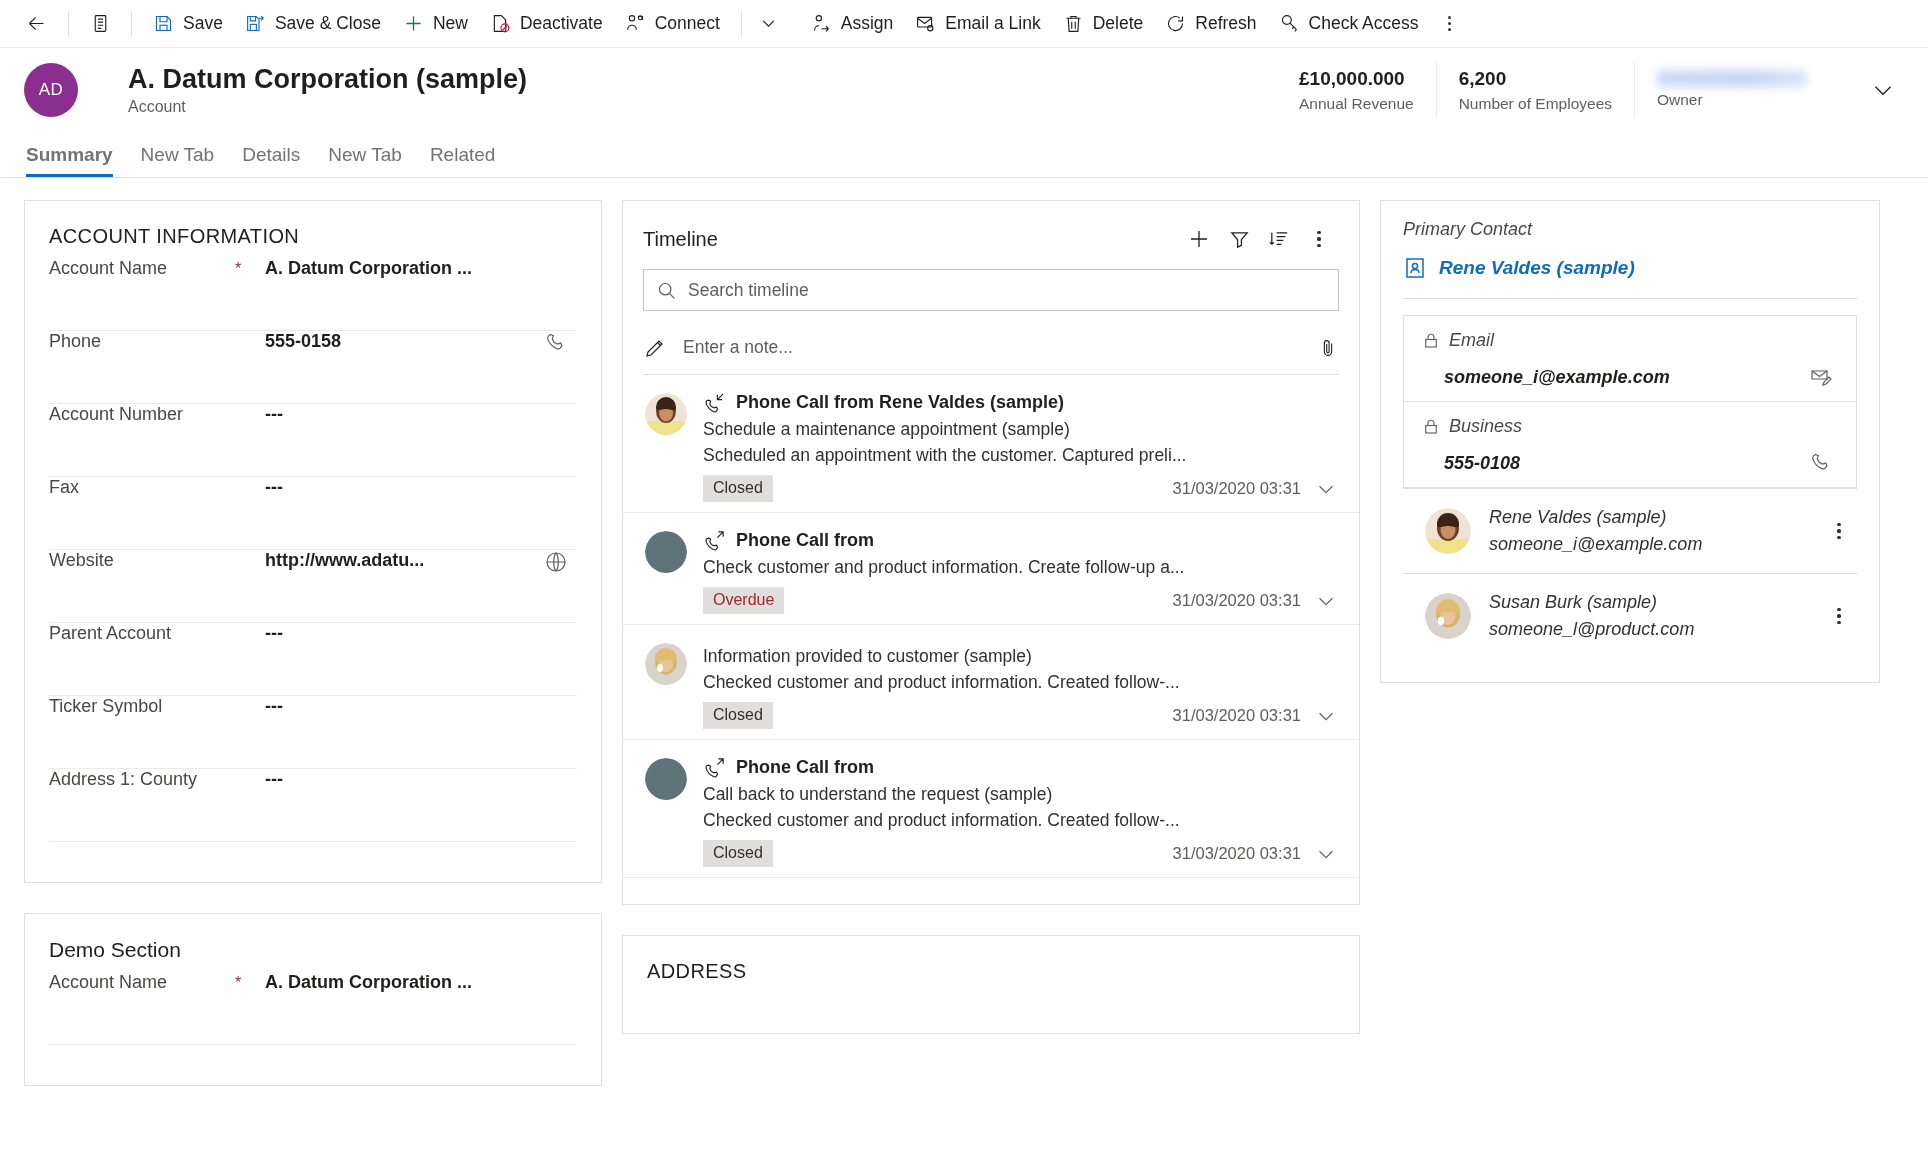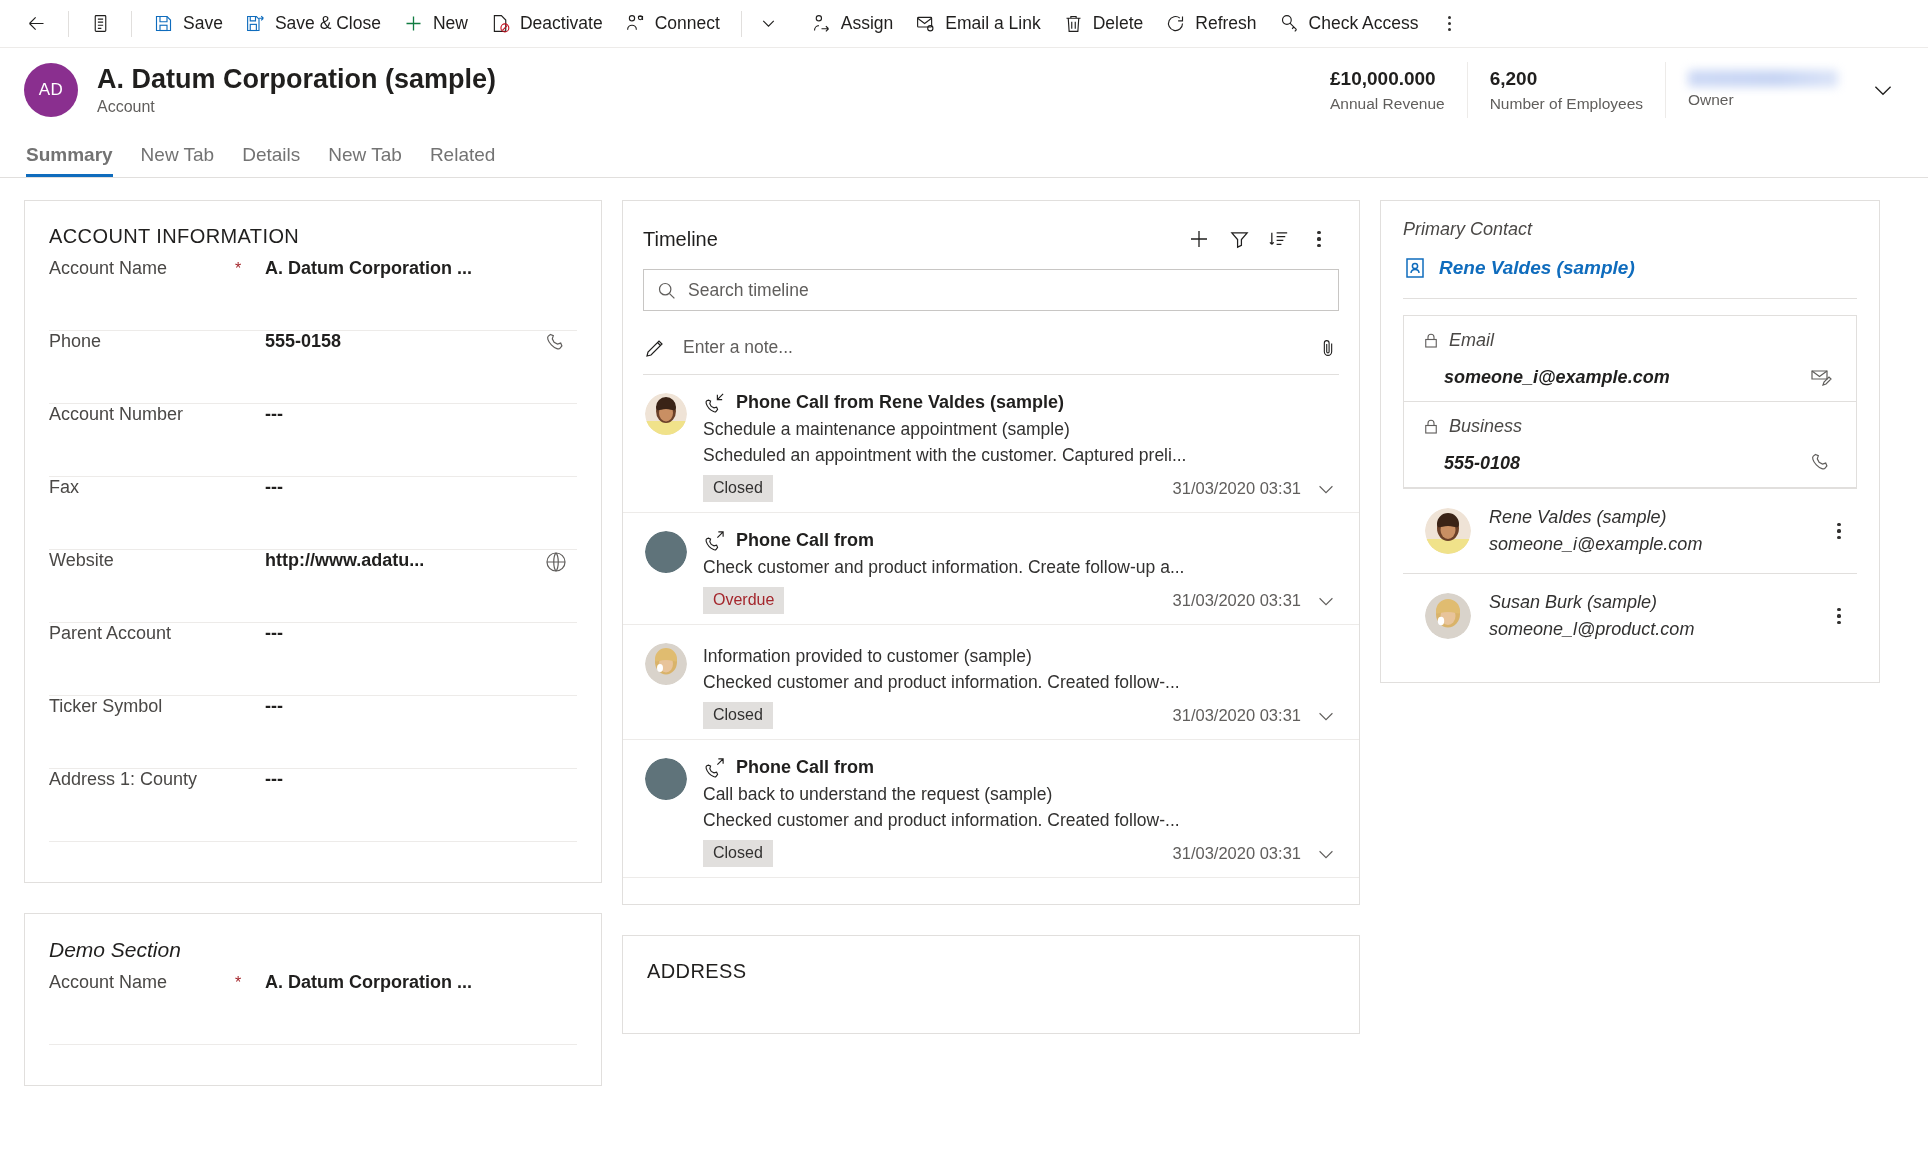--- a/index.html
+++ b/index.html
@@ -64,20 +64,21 @@
   }
   .dots-v i { width: 3.2px; height: 3.2px; border-radius: 50%; background: #323130; display:block; }
 
   
   .rec-header {
     height: 84px;
     display: flex;
     align-items: center;
     padding: 0 22px 0 24px;
     background: #ffffff;
+    gap: 31px;
   }
   .avatar-lg {
     width: 54px; height: 54px; border-radius: 50%;
     background: #8a2f8f;
     color: #fff;
     display: flex; align-items: center; justify-content: center;
     font-size: 17px; letter-spacing: .5px;
     flex: none;
     margin-right: 19px;
   }
@@ -152,21 +153,20 @@
   }
   .card + .card { margin-top: 30px; }
 
   .sec-title-caps {
     font-size: 20px; color: #201f1e; letter-spacing: .4px;
     padding: 24px 24px 10px 24px;
   }
   .sec-title-plain {
     font-size: 21px; color: #201f1e;
     padding: 24px 24px 10px 24px;
-    font-style: italic;
   }
 
   
   .frow {
     display: flex; align-items: flex-start;
     height: 73px;
     margin: 0 24px;
     border-bottom: 1px solid #edebe9;
   }
   .frow:last-child { border-bottom: 1px solid #edebe9; }

